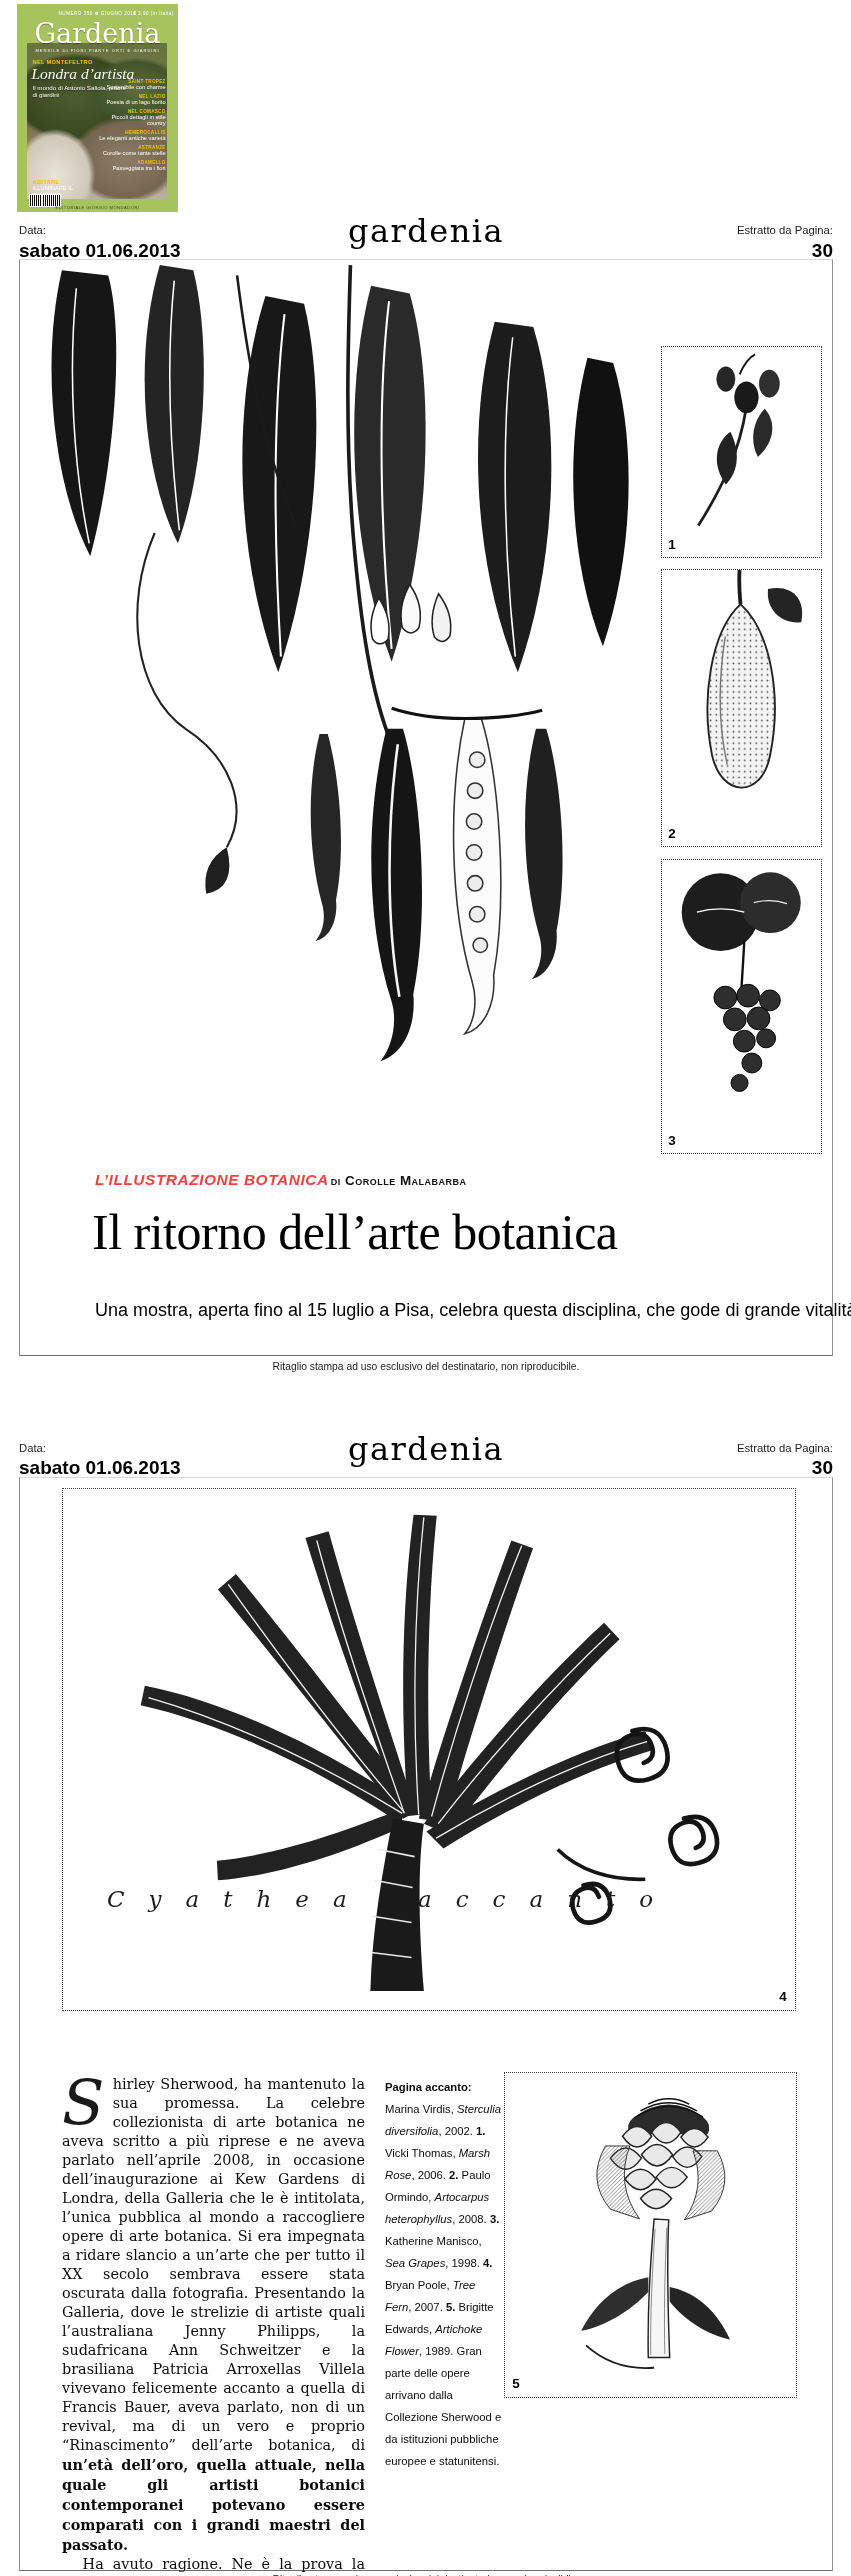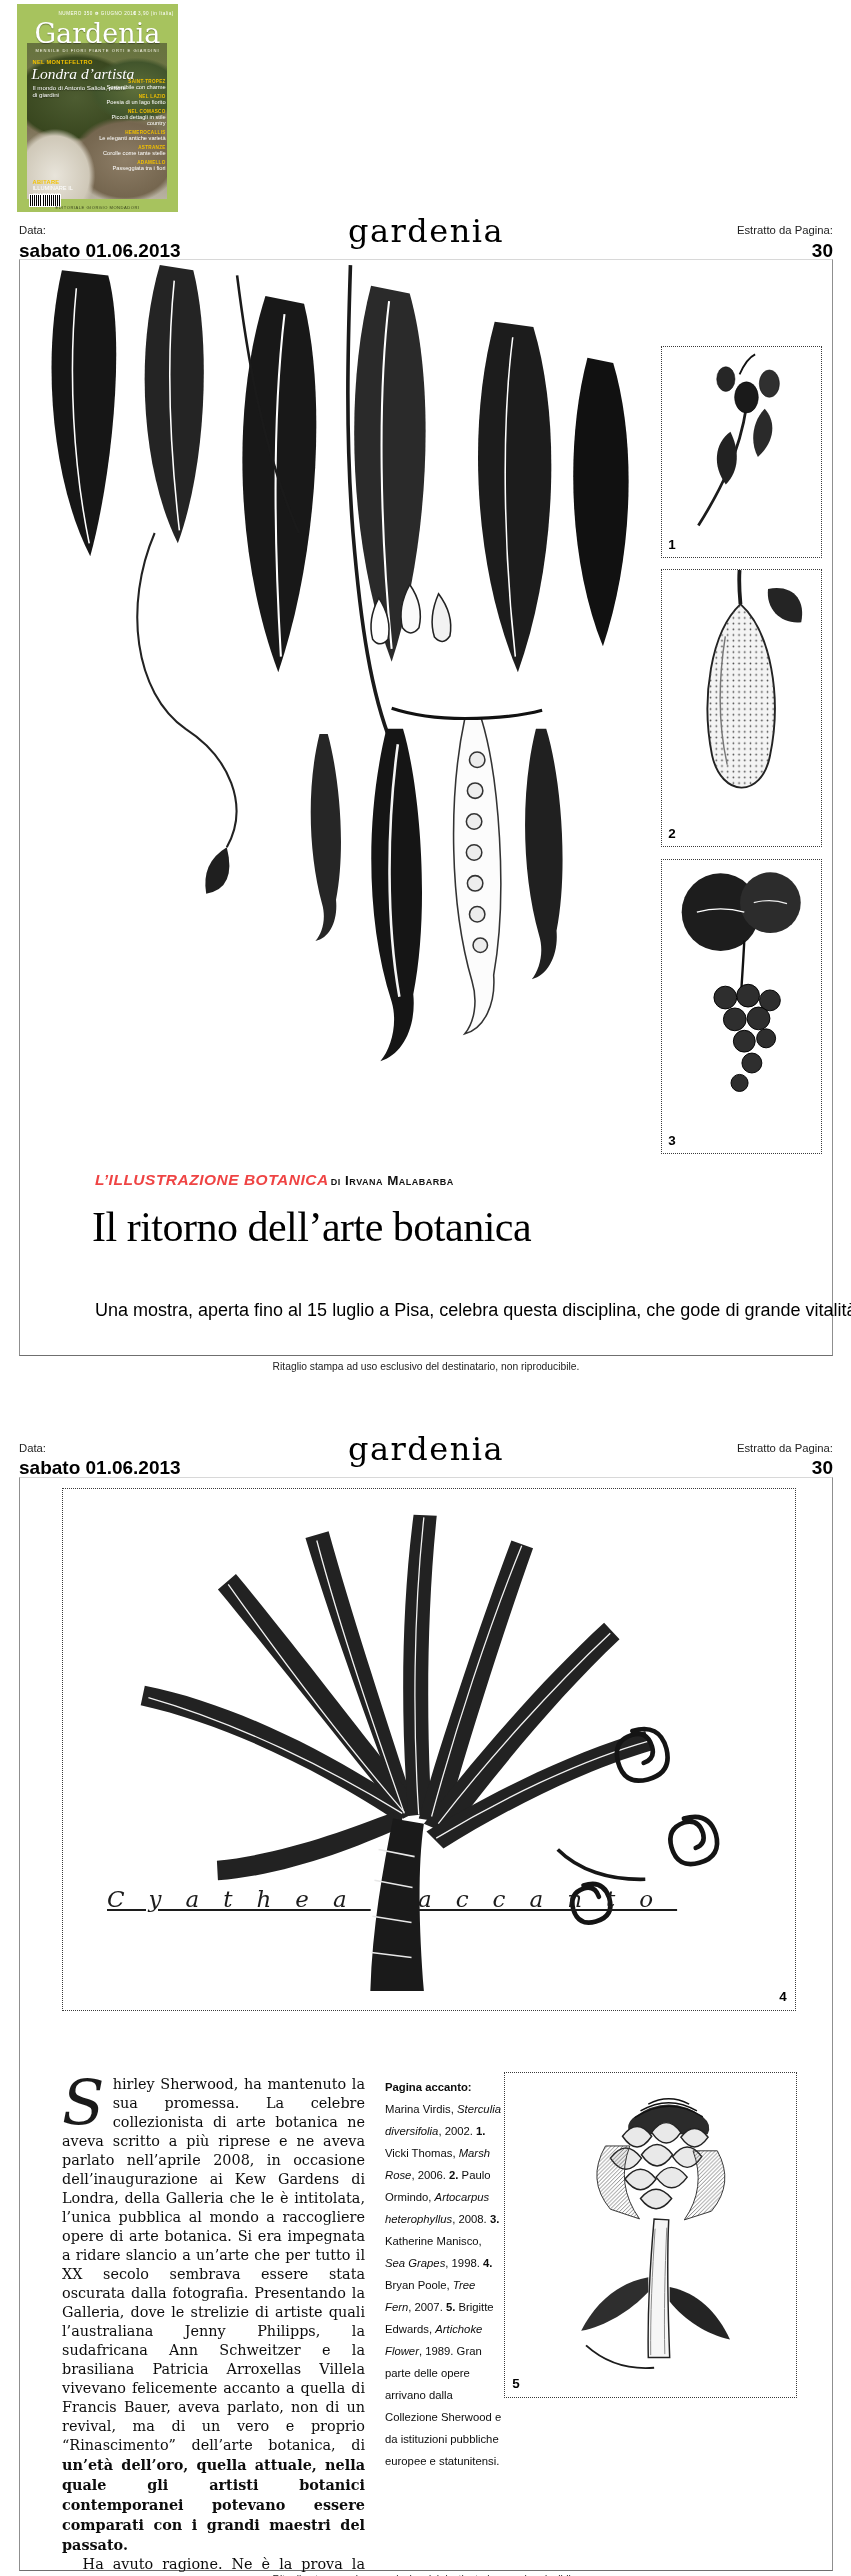--- a/index.html
+++ b/index.html
@@ -10,31 +10,31 @@
   .hdr-label{font-size:11.3px;color:#222;}
   .hdr-value{font-size:19px;font-weight:bold;color:#000;}
   .hdr-right{width:266px;text-align:right;}
   .page-frame{border:0.5px solid #8f8f8f;border-top:1.5px solid #d8d8d8;border-bottom:1px solid #6f6f6f;background:#fff;}
   .footer-note{width:852px;text-align:center;font-size:10.3px;color:#222;}
   .dashed-box{border:1px dotted #3a3a3a;background:#fff;}
   .fig-num{font-weight:bold;font-size:13.4px;color:#000;}
   
   .kicker{font-weight:bold;font-size:15.5px;letter-spacing:0.5px;color:#ef4444;white-space:nowrap;font-style:italic;}
   .byline{font-weight:600;font-size:13.4px;font-variant:small-caps;letter-spacing:0.5px;}
-  .big-title{font-family:"Liberation Serif",serif;font-weight:normal;font-size:42px;letter-spacing:-0.5px;color:#000;white-space:nowrap;}
+  .big-title{font-family:"Liberation Serif",serif;font-weight:normal;font-size:50px;letter-spacing:-0.5px;color:#000;white-space:nowrap;}
   .subtitle{font-size:18px;color:#000;white-space:nowrap;}
   .serif-col{font-family:"DejaVu Serif",serif;font-size:14.4px;line-height:19px;text-align:justify;color:#0c0c0c;}
   .serif-col p{margin:0;}
   .indent{text-indent:20.6px;}
   .dropcap{float:left;font-family:"DejaVu Serif",serif;font-style:italic;font-size:62px;line-height:49px;margin:3.1px 8.2px 0 0;color:#1a1a1a;}
   .caption-col{font-size:11.3px;line-height:22px;color:#0c0c0c;}
   .tk-r{font-style:normal;font-weight:normal;}
   .tk-b{font-weight:bold;}
   .tk-i{font-style:italic;}
-  .fern-letters{font-family:"DejaVu Serif",serif;font-style:italic;font-size:23px;letter-spacing:24px;color:#1c1c1c;white-space:nowrap;text-decoration:underline;}
+  .fern-letters{font-family:"DejaVu Serif",serif;font-style:italic;font-size:23px;letter-spacing:24px;color:#1c1c1c;white-space:nowrap;}
   
   .cover{background:#a7c35e;overflow:hidden;}
   .cover-photo{background:
      radial-gradient(ellipse 67px 46px at 78% 30%, #5d6e3a 0%, #42552c 60%, transparent 70%),
      radial-gradient(ellipse 62px 72px at 20% 85%, #e8e4da 0%, #cfc8b8 55%, transparent 65%),
      radial-gradient(ellipse 77px 62px at 70% 75%, #8d7d66 0%, #75664f 60%, transparent 70%),
      radial-gradient(ellipse 82px 57px at 35% 35%, #4d5c31 0%, #39471f 70%, transparent 78%),
      linear-gradient(180deg,#66743d 0%, #7d7257 55%, #b9b2a2 100%);}
   .cover-top{font-size:4.6px;color:#fff;letter-spacing:0.5px;}
   .cover-masthead{font-family:"DejaVu Serif",serif;font-size:27px;color:#fff;text-align:center;line-height:27px;text-shadow:0 0.5px 1px rgba(0,0,0,.35);}
@@ -190,21 +190,21 @@
         <circle cx="206" cy="376" r="20"></circle>
       <circle cx="176" cy="428" r="21"></circle>
         <circle cx="150" cy="470" r="18"></circle>
     </g>
   </svg>
   <div class="abs fig-num" style="left:6.2px;bottom:5.2px;">3</div>
 </div>
 
 <div class="abs" style="left:95px;top:1171px;">
   <span class="kicker">L’ILLUSTRAZIONE BOTANICA</span>
-  <span class="byline">di Irvana Malabarba</span>
+  <span class="byline">di Corolle Malabarba</span>
 </div>
 <div class="abs big-title" style="left:92px;top:1203px;">Il ritorno dell’arte botanica</div>
 <div class="abs subtitle" style="left:95px;top:1300px;">Una mostra, aperta fino al 15 luglio a Pisa, celebra questa disciplina, che gode di grande vitalità</div>
 
 <div class="abs footer-note" style="top:1361px;">Ritaglio stampa ad uso esclusivo del destinatario, non riproducibile.</div>
 
 <div class="abs masthead" style="top:1430px;">gardenia</div>
 <div class="abs hdr-label" style="left:19px;top:1442px;">Data:</div>
 <div class="abs hdr-value" style="left:19px;top:1457px;">sabato 01.06.2013</div>
 <div class="abs hdr-label hdr-right" style="left:567px;top:1442px;">Estratto da Pagina:</div>

